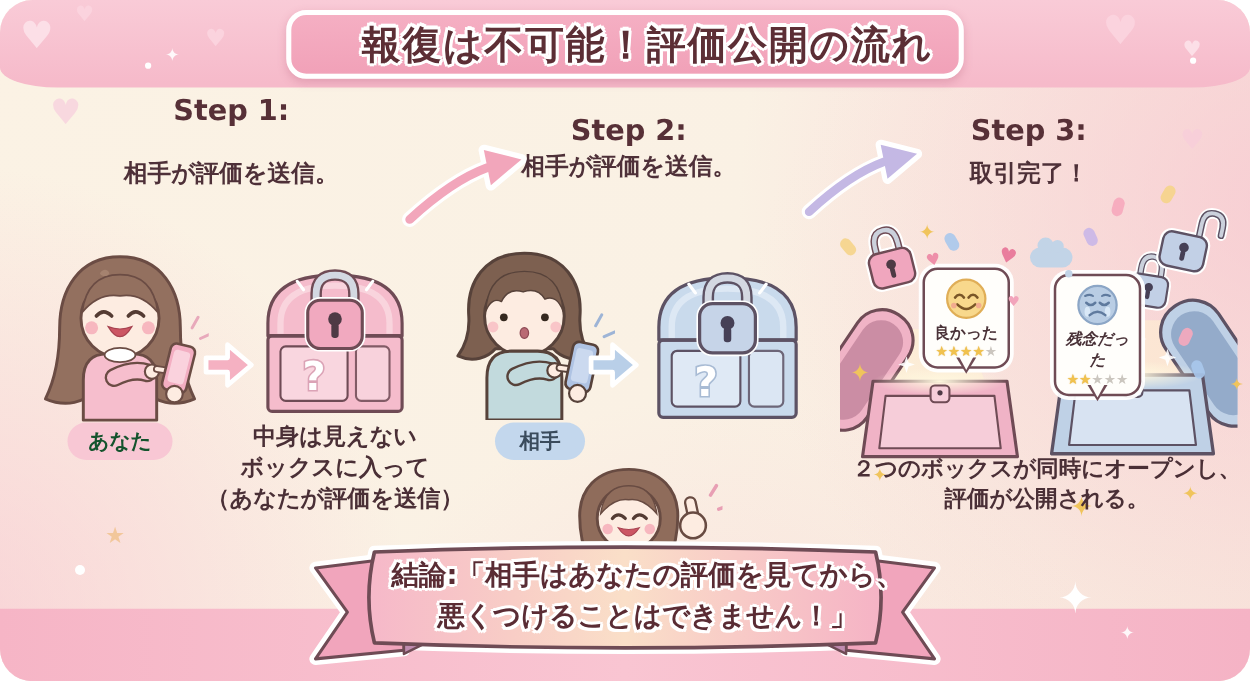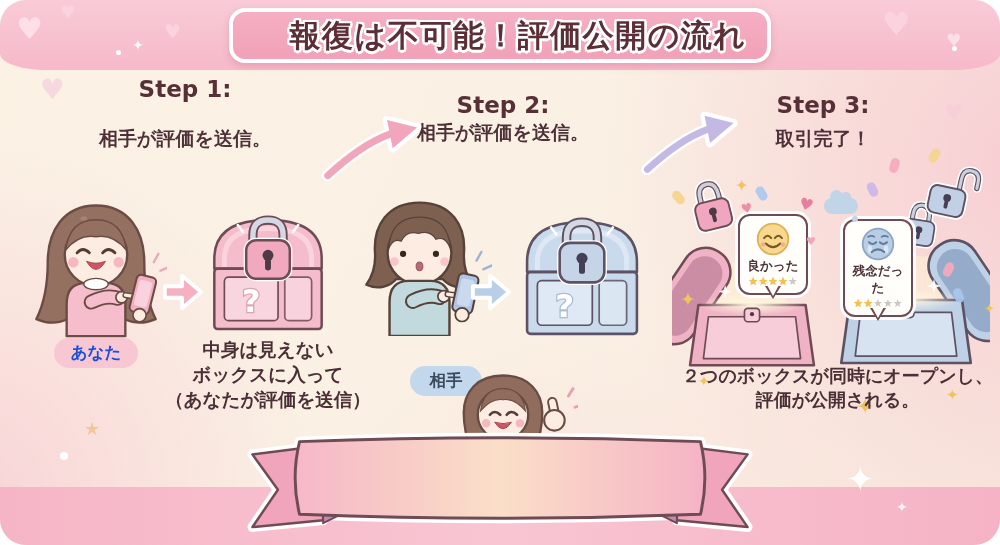--- a/index.html
+++ b/index.html
@@ -24,21 +24,21 @@
     box-shadow:0 3px 7px rgba(180,90,120,.28); }
   .title-text { font-size:31px; font-weight:bold; color:#5C2E35; letter-spacing:1.5px; }
   .ow { text-shadow:-2px -2px 0 #fff,2px -2px 0 #fff,-2px 2px 0 #fff,2px 2px 0 #fff,
         -2.5px 0 0 #fff,2.5px 0 0 #fff,0 -2.5px 0 #fff,0 2.5px 0 #fff;padding-left:36px; }
   .step-h { font-size:23px; font-weight:bold; color:#573037; text-align:center; }
   .step-d { font-size:19px; font-weight:bold; color:#4E3038; text-align:center; }
   .cap { font-size:18.5px; font-weight:bold; color:#4A2F36; text-align:center; line-height:1.35; }
   .cap span { display:block; }
   .pill { height:30px; border-radius:16px; display:flex; align-items:center; justify-content:center;
     font-size:16.5px; font-weight:bold; }
-  .pill--you { background:#F8C7D4; color:#1d4ed8; }
+  .pill--you { background:#F8C7D4; color:#14532d; }
   .pill--partner { background:#C3D7ED; color:#3A4B5C; }
   .heart, .sparkle, .starglyph { line-height:1; display:block; }
   .dot { border-radius:50%; background:#fff; }
   .conf { width:9px; height:15px; border-radius:5px; opacity:.9; }
   
   .chest--pink .c-main { fill:#F5BCCC; } .chest--pink .c-band { stroke:#F9D6DF; }
   .chest--pink .c-panel { fill:#F9D6DF; } .chest--pink .c-lock { fill:#F1A9BF; }
   .chest--pink .c-q { fill:#fff; stroke:#DBA3B6; }
   .chest--blue .c-main { fill:#C9DAEC; } .chest--blue .c-band { stroke:#DFE9F5; }
   .chest--blue .c-panel { fill:#DFE9F5; } .chest--blue .c-lock { fill:#C6D4E8; }
@@ -184,21 +184,21 @@
     <path d="M68,114 Q84,106 96,110" fill="none" stroke="#C2DADD" stroke-width="12" stroke-linecap="round"></path>
     <circle cx="100" cy="109" r="6" fill="#FDECE1" stroke="#57423A" stroke-width="1.8"></circle>
     <rect x="102" y="104" width="12" height="5" rx="2.5" fill="#FDECE1" stroke="#57423A" stroke-width="1.5" transform="rotate(8 102 104)"></rect>
     <g transform="rotate(12 122 106)">
       <rect x="112" y="86" width="21" height="40" rx="5" fill="#AFC3E3" stroke="#57423A" stroke-width="2.2"></rect>
       <rect x="115.5" y="91" width="14" height="28" rx="3" fill="#CBD9EF"></rect>
     </g>
     <circle cx="119" cy="128" r="7" fill="#FDECE1" stroke="#57423A" stroke-width="1.8"></circle>
     <path d="M134,72 l5,-9 M141,81 l9,-4" stroke="#9DB4D6" stroke-width="2.5" stroke-linecap="round" fill="none"></path>
   </svg>
-  <div class="abs pill pill--partner" style="left:410px;top:338px;width:72px;margin-top:28px;">
+  <div class="abs pill pill--partner" style="left:396px;top:338px;width:72px;">
     <span>相手</span>
   </div>
 
   <svg class="abs" style="left:470px;top:270px;width:42px;height:44px;" viewBox="0 0 44 44">
     <polygon points="3,16 21,16 21,5 41,22 21,39 21,28 3,28" fill="#B9CFE8" stroke="#FFF" stroke-width="4" stroke-linejoin="round"></polygon>
   </svg>
 
   <svg class="abs chest chest--blue" style="left:512px;top:212px;width:140px;height:133px;" viewBox="0 0 160 155">
     <defs>
         <filter id="blurB" x="-60%" y="-60%" width="220%" height="220%">
@@ -317,21 +317,21 @@
     </svg>
     <div class="bubble-label">良かった</div>
     <div class="stars"><span class="f">★★★★</span><span class="e">★</span></div>
   </div>
   <span class="abs heart" style="left:741px;top:202px;font-size:13px;color:#EE8FA9;z-index:7;transform:rotate(-12deg);">♥</span>
   <span class="abs heart" style="left:799px;top:197px;font-size:16px;color:#E97D9D;z-index:7;transform:rotate(14deg);">♥</span>
   <span class="abs heart" style="left:806px;top:236px;font-size:11px;color:#F2A4BB;z-index:7;">♥</span>
 
   <div class="abs cloud" style="left:824px;top:198px;z-index:7;"></div>
   <span class="abs dot" style="left:852px;top:216px;width:6px;height:6px;background:#C2D4E7;z-index:7;"></span>
-  <div class="bubble" style="left:843px;top:219px;">
+  <div class="bubble" style="left:843px;top:219px;font-style:italic;">
     <svg width="36" height="36" viewBox="0 0 40 40" style="display:block;margin:1px auto 0;">
       <circle cx="20" cy="20" r="17" fill="#B9CDE4" stroke="#8CA6C6" stroke-width="2"></circle>
       <path d="M9,12 q4,-2 7,0 M24,12 q3,-2 7,0" fill="none" stroke="#5F7A9E" stroke-width="1.8" stroke-linecap="round"></path>
       <path d="M10,18 q4,4 8,0 M22,18 q4,4 8,0" fill="none" stroke="#5F7A9E" stroke-width="2.2" stroke-linecap="round"></path>
       <ellipse cx="11" cy="26" rx="2.5" ry="4.5" fill="#D9E8F7"></ellipse>
         <ellipse cx="29" cy="26" rx="2.5" ry="4.5" fill="#D9E8F7"></ellipse>
       <path d="M13,29 q7,-6 14,0" fill="none" stroke="#5F7A9E" stroke-width="2.2" stroke-linecap="round"></path>
     </svg>
     <div class="bubble-label">残念だった</div>
     <div class="stars"><span class="f">★★</span><span class="e">★★★</span></div>
@@ -369,17 +369,21 @@
       <polygon points="8,36 80,27 80,103 8,110 34,72"></polygon>
       <polygon points="512,36 440,27 440,103 512,110 486,72"></polygon>
       <path d="M56,23 Q260,15 464,23 Q473,60 464,97 Q260,105 56,97 Q47,60 56,23 Z"></path>
     </g>
     <polygon points="8,36 80,27 80,103 8,110 34,72" fill="#F1A5BC" stroke="#6F4B55" stroke-width="2.5" stroke-linejoin="round"></polygon>
     <polygon points="512,36 440,27 440,103 512,110 486,72" fill="#F1A5BC" stroke="#6F4B55" stroke-width="2.5" stroke-linejoin="round"></polygon>
     <polygon points="80,88 80,106 98,97" fill="#C08CB0" stroke="#6F4B55" stroke-width="2" stroke-linejoin="round"></polygon>
     <polygon points="440,88 440,106 422,97" fill="#C08CB0" stroke="#6F4B55" stroke-width="2" stroke-linejoin="round"></polygon>
     <path d="M56,23 Q260,15 464,23 Q473,60 464,97 Q260,105 56,97 Q47,60 56,23 Z" fill="url(#rgrad)" stroke="#6F4B55" stroke-width="3" stroke-linejoin="round"></path>
   </svg>
+  <div class="abs ribbon-text ow">
+    <span style="display:block;">結論:「相手はあなたの評価を見てから、</span>
+    <span style="display:block;">悪くつけることはできません！」</span>
+  </div>
 
   <span class="abs sparkle" style="left:846px;top:462px;font-size:34px;color:#FFF;z-index:9;">✦</span>
   <span class="abs sparkle" style="left:896px;top:500px;font-size:14px;color:#FFF;opacity:.9;z-index:9;">✦</span>
 
 </div>
 
 </body></html>

